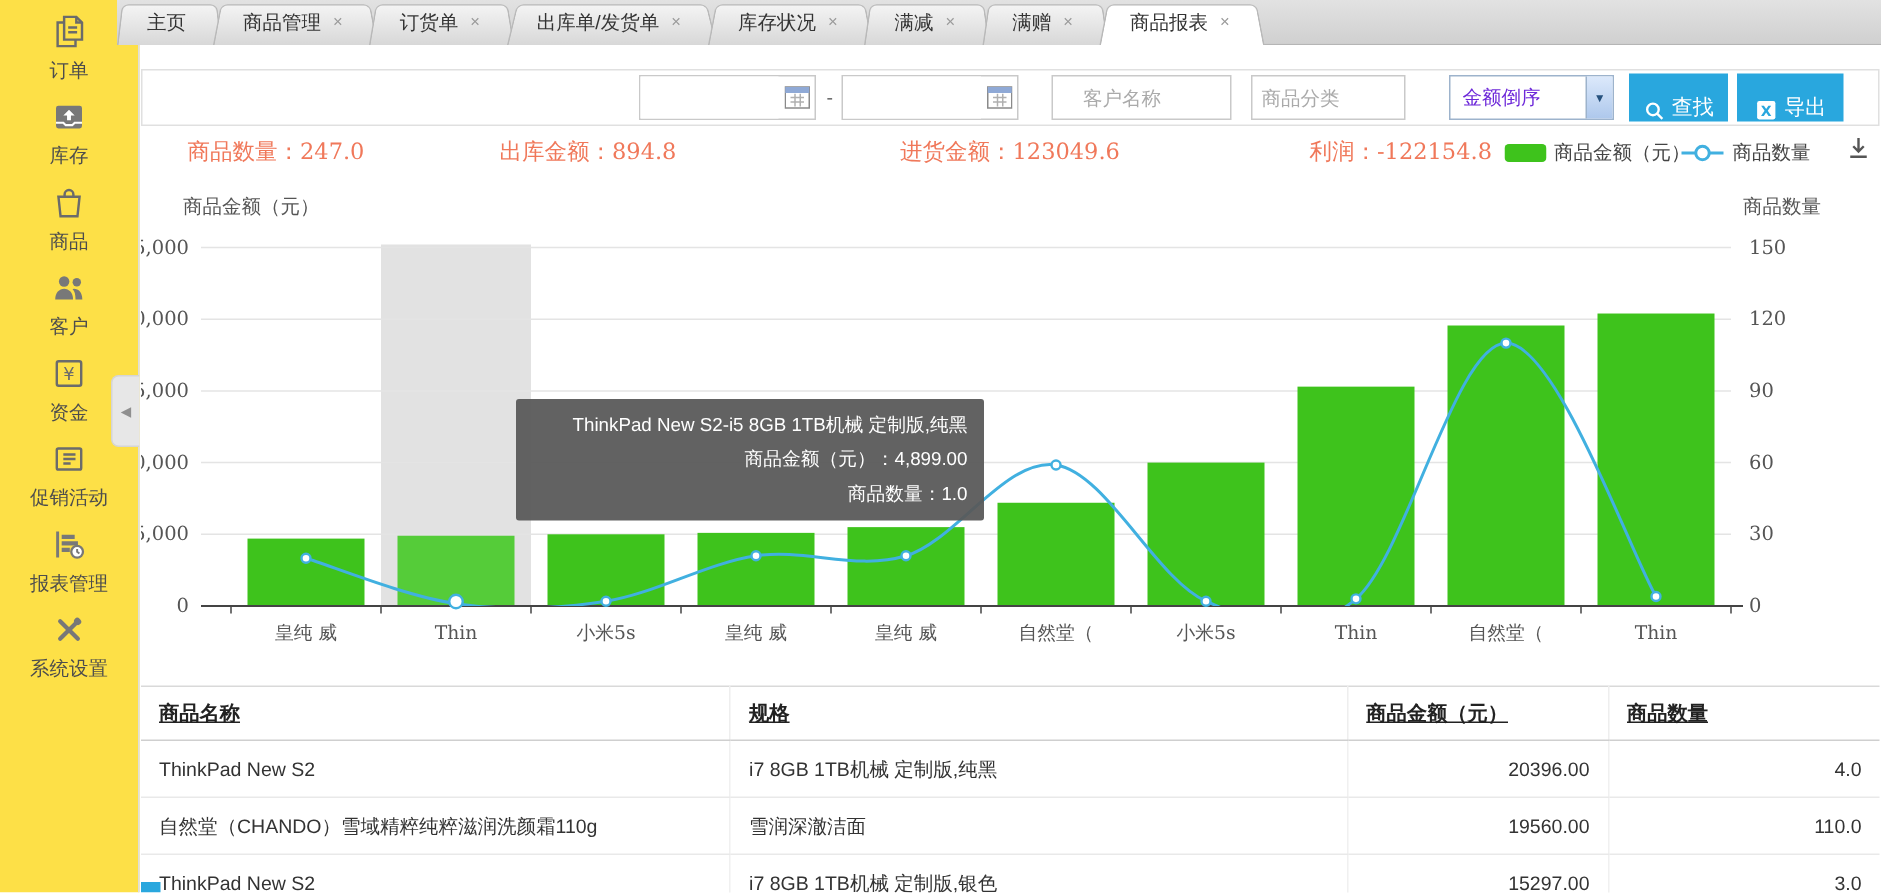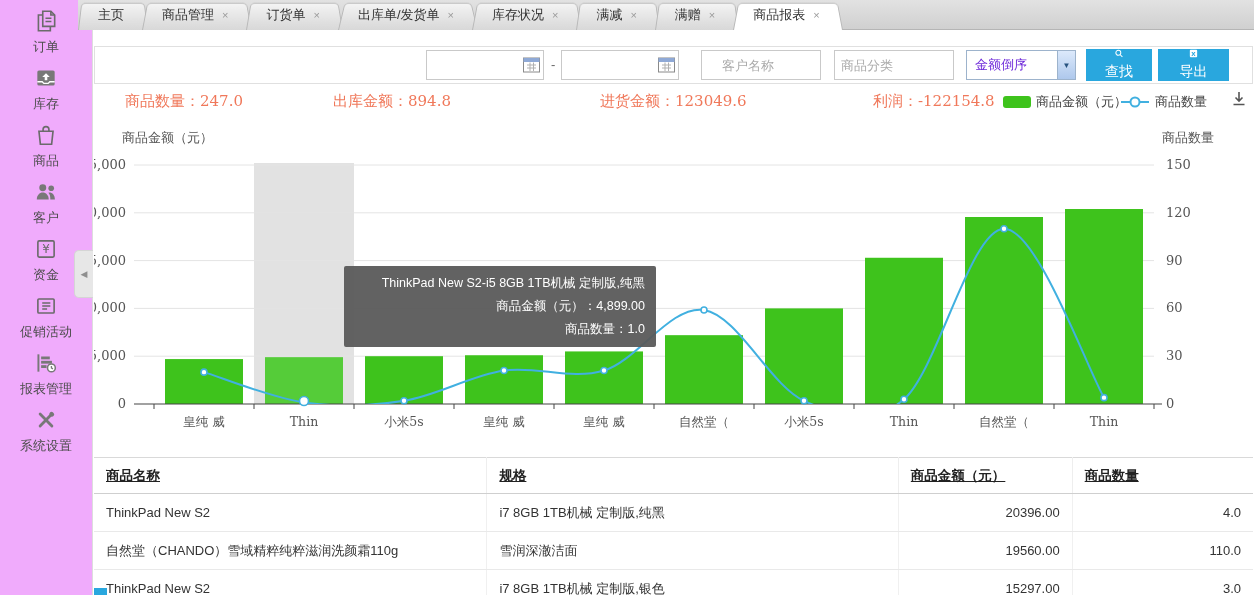--- a/index.html
+++ b/index.html
@@ -2,21 +2,21 @@
 <html><head>
 <meta charset="utf-8">
 <style>
   * { margin:0; padding:0; box-sizing:border-box; }
   html,body { width:1254px; height:595px; overflow:hidden; background:#fff;
     font-family:"Liberation Sans","DejaVu Sans",sans-serif; }
   body { position:relative; }
 
   
   .sidebar { position:absolute; left:0; top:0; width:93px; height:595px;
-    background:#f0abfc; border-right:1px solid #ddd; z-index:1; }
+    background:#fde047; border-right:1px solid #ddd; z-index:1; }
   .side-item { width:100%; height:57px; display:flex; flex-direction:column;
     align-items:center; justify-content:center; cursor:pointer; padding-top:6px; }
   .side-item svg { width:26px; height:26px; }
   .side-label { font-size:13px; color:#4d4d4d; margin-top:4px; white-space:nowrap; }
   .collapse-handle { position:absolute; left:74px; top:250px; width:19px; height:48px;
     background:#e7e7e7; border:1px solid #d5d5d5; border-right:none;
     border-radius:5px 0 0 5px; z-index:3; display:flex; align-items:center;
     justify-content:center; cursor:pointer; }
   .collapse-handle span { color:#8f8f8f; font-size:9px; }
 
@@ -51,22 +51,22 @@
     padding:0 4px; font-size:13px; }
   .cal-btn { position:absolute; right:3px; top:6px; width:17px; height:16px; cursor:pointer; }
   .dash { position:absolute; top:10px; font-size:13px; color:#666; }
   .select { position:absolute; top:3px; height:30px; width:110px; background:#fff;
     border:1px solid #9db3cc; display:flex; align-items:center; cursor:pointer; }
   .select .sel-text { flex:1; font-size:13px; color:#6d28d9; padding-left:8px; }
   .select .sel-arrow { width:18px; height:28px; background:linear-gradient(#dce9fb,#aec8ec);
     border-left:1px solid #9db3cc; display:flex; align-items:center; justify-content:center;
     font-size:8px; color:#27527e; }
   .btn { position:absolute; top:2px; height:32px; background:#29a7de; color:#fff;
-    border:none; font-size:14px; display:flex; align-items:center; justify-content:center;
-    gap:5px; cursor:pointer;flex-direction:column; }
+    border:none; font-size:14px; display:flex; align-items:flex-end; justify-content:center;
+    gap:5px; cursor:pointer; }
 
   .stat { position:absolute; top:62px; font-family:"DejaVu Serif","Liberation Serif",serif;
     font-size:15px; color:#f0785a; white-space:nowrap; }
   .legend { position:absolute; top:63px; display:flex; align-items:center; gap:5px; z-index:4; }
   .legend-text { font-size:13px; color:#444;
     font-family:"DejaVu Serif","Liberation Serif",serif; }
   .dl-icon { position:absolute; top:60px; left:1136px; cursor:pointer; }
 
   .chart-wrap { position:absolute; left:0; top:98px; width:1159px; height:316px; }
   .tick { font-family:"DejaVu Serif","Liberation Serif",serif; font-size:13px; fill:#555; }
@@ -233,21 +233,21 @@
       <input value="" style="">
       <span class="cal-btn">
         <svg viewBox="0 0 17 16">
             <rect x="0.5" y="1" width="16" height="14" fill="#fff" stroke="#8a8a8a"></rect>
             <rect x="0.5" y="1" width="16" height="4" fill="#8fa9d6"></rect>
             <path d="M4 8 H13 M4 11 H13 M7 5.5 V14 M10.5 5.5 V14" stroke="#b0b0b0" stroke-width="1" fill="none"></path>
           </svg>
       </span>
     </div>
     <input class="tb-input" style="left: 606px; width: 120px; padding-left: 20px;" placeholder="客户名称">
-    <input class="tb-input" style="left: 739px; width: 120px;" placeholder="商品分类">
+    <input class="tb-input" style="left: 739px; width: 103px;" placeholder="商品分类">
     <div class="select" style="left:871px;">
       <span class="sel-text">金额倒序</span>
       <span class="sel-arrow">▼</span>
     </div>
     <button class="btn" style="left:991px;width:66px;">
       <svg width="14" height="14" viewBox="0 0 16 16">
           <circle cx="6.8" cy="6.8" r="4.4" fill="none" stroke="#fff" stroke-width="1.8"></circle>
           <path d="M10.2 10.2 L14 14" stroke="#fff" stroke-width="1.8"></path>
         </svg>
       <span>查找</span>

